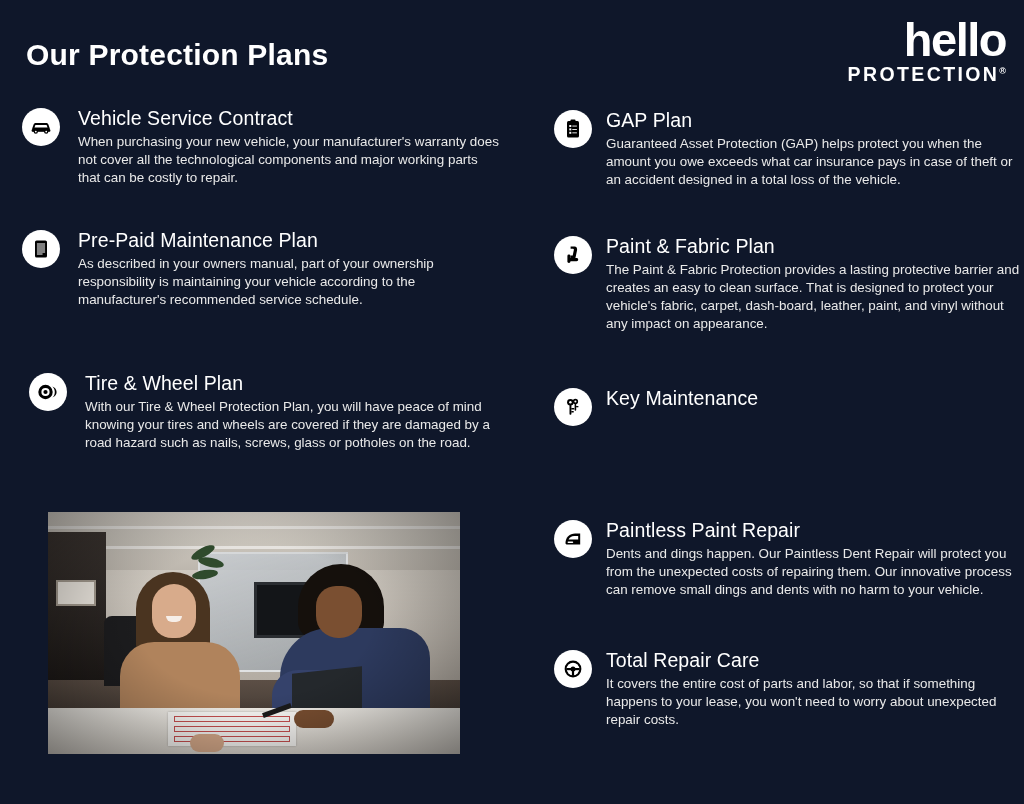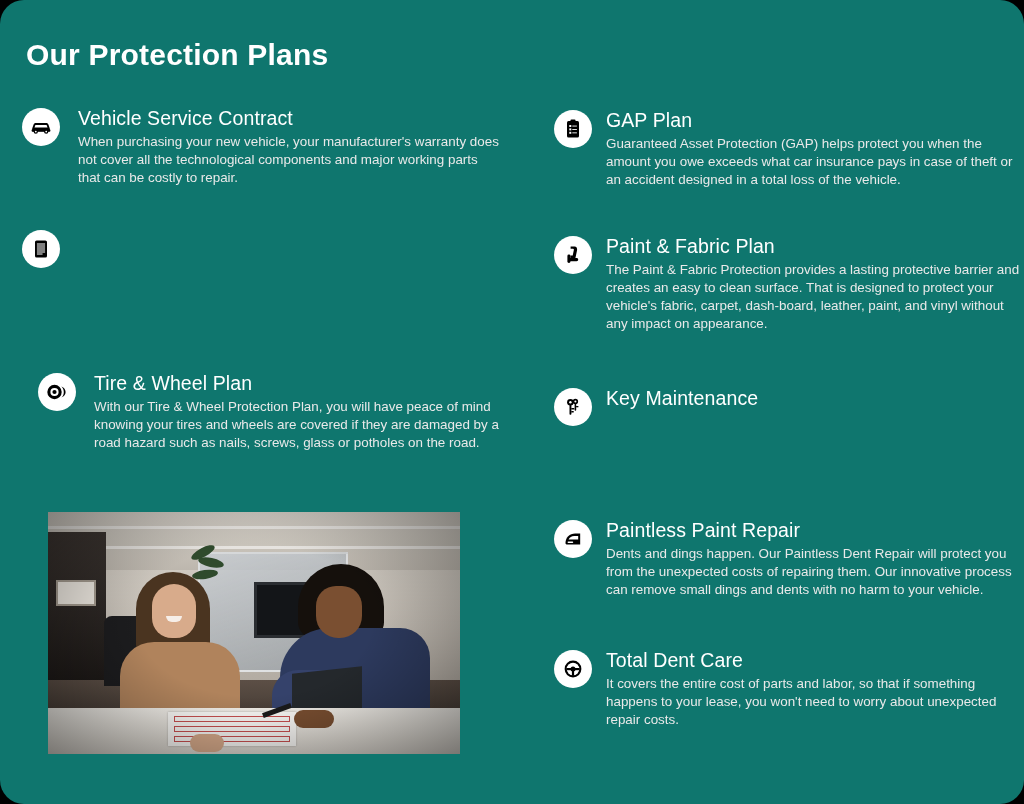--- a/index.html
+++ b/index.html
@@ -12,22 +12,21 @@
     width: 1024px;
     height: 804px;
     position: relative;
     overflow: hidden;
     font-family: "Liberation Sans", sans-serif;
     color: #ffffff;
   }
   .page {
     position: absolute;
     inset: 0;
-    background: #0f766e;
-    border-radius: 24px;
+    background: #0f172a;
   }
 
   
   .page-title {
     position: absolute;
     left: 26px;
     top: 38px;
     font-size: 30px;
     font-weight: bold;
     letter-spacing: 0.2px;
@@ -102,21 +101,21 @@
     margin: 0;
     font-size: 13.4px;
     line-height: 1.32;
     color: #e9e9e9;
     font-weight: normal;
   }
 
   
   .i-vsc  { left: 22px; top: 108px; width: 478px; }
   .i-ppm  { left: 22px; top: 230px; width: 460px; }
-  .i-tire { left: 38px; top: 373px; width: 480px; }
+  .i-tire { left: 29px; top: 373px; width: 480px; }
 
   .i-vsc .body { margin-left: 56px; }
   .i-ppm .body { margin-left: 56px; }
   .i-tire .body { margin-left: 56px; }
 
   
   .i-gap   { left: 42px; top: 110px; width: 470px; }
   .i-paint { left: 42px; top: 236px; width: 470px; }
   .i-key   { left: 42px; top: 388px; width: 470px; }
   .i-dent  { left: 42px; top: 520px; width: 470px; }
@@ -243,20 +242,24 @@
     background: radial-gradient(ellipse at 50% 45%, rgba(0,0,0,0) 40%, rgba(0,0,0,0.45) 100%);
   }
 </style>
 </head>
 <body>
 
 <div class="page">
 
   <h1 class="page-title">Our Protection Plans</h1>
 
+  <div class="brand">
+    <span class="brand-word">hello</span>
+    <span class="brand-sub"><span>PROTECTION</span><span class="reg">®</span></span>
+  </div>
 
   <div class="col col-left">
 
     <div class="item i-vsc">
       <span class="icon">
         <svg width="24" height="24" viewBox="0 0 24 24" aria-hidden="true">
           <path d="M3.2 13.4 L4.6 9.6 C4.9 8.7 5.7 8.1 6.7 8.1 H17.3 C18.3 8.1 19.1 8.7 19.4 9.6 L20.8 13.4 V16.2 H3.2 Z" fill="#000"></path>
           <rect x="2.6" y="14.2" width="18.8" height="2.6" rx="1" fill="#000"></rect>
           <circle cx="6.8" cy="16.6" r="2.2" fill="#000"></circle>
           <circle cx="17.2" cy="16.6" r="2.2" fill="#000"></circle>
@@ -278,20 +281,24 @@
           <g stroke="#fff" stroke-width="1" stroke-linecap="round">
             <line x1="7.3" y1="6" x2="14.7" y2="6"></line>
             <line x1="7.3" y1="8" x2="14.7" y2="8"></line>
             <line x1="7.3" y1="10" x2="14.7" y2="10"></line>
             <line x1="7.3" y1="12" x2="14.7" y2="12"></line>
             <line x1="7.3" y1="14" x2="14.7" y2="14"></line>
             <line x1="7.3" y1="16" x2="12.2" y2="16"></line>
           </g>
         </svg>
       </span>
+      <div class="body">
+        <h3>Pre-Paid Maintenance Plan</h3>
+        <p>As described in your owners manual, part of your ownership responsibility is maintaining your vehicle according to the manufacturer's recommended service schedule.</p>
+      </div>
     </div>
 
     <div class="item i-tire">
       <span class="icon">
         <svg width="24" height="24" viewBox="0 0 24 24" aria-hidden="true">
           <circle cx="9.5" cy="12" r="7.2" fill="#000"></circle>
           <circle cx="9.5" cy="12" r="4.1" fill="#fff"></circle>
           <circle cx="9.5" cy="12" r="2.1" fill="#000"></circle>
           <path d="M16.4 6.4 C19.2 7.6 20.6 9.6 20.6 12 C20.6 14.4 19.2 16.4 16.4 17.6 C18 16.2 18.8 14.3 18.8 12 C18.8 9.7 18 7.8 16.4 6.4 Z" fill="#000"></path>
         </svg>
@@ -423,19 +430,19 @@
       <span class="icon">
         <svg width="24" height="24" viewBox="0 0 24 24" aria-hidden="true">
           <circle cx="12" cy="12" r="8.4" fill="#000"></circle>
           <circle cx="12" cy="12" r="6.3" fill="#fff"></circle>
           <circle cx="12" cy="12" r="2.5" fill="#000"></circle>
           <rect x="5.4" y="11" width="13.2" height="2.2" fill="#000"></rect>
           <rect x="10.9" y="13.6" width="2.2" height="5.2" fill="#000"></rect>
         </svg>
       </span>
       <div class="body">
-        <h3>Total Dent Care</h3>
+        <h3>Total Repair Care</h3>
         <p>It covers the entire cost of parts and labor, so that if something happens to your lease, you won't need to worry about unexpected repair costs.</p>
       </div>
     </div>
 
   </div>
 </div>
 
 </body></html>

